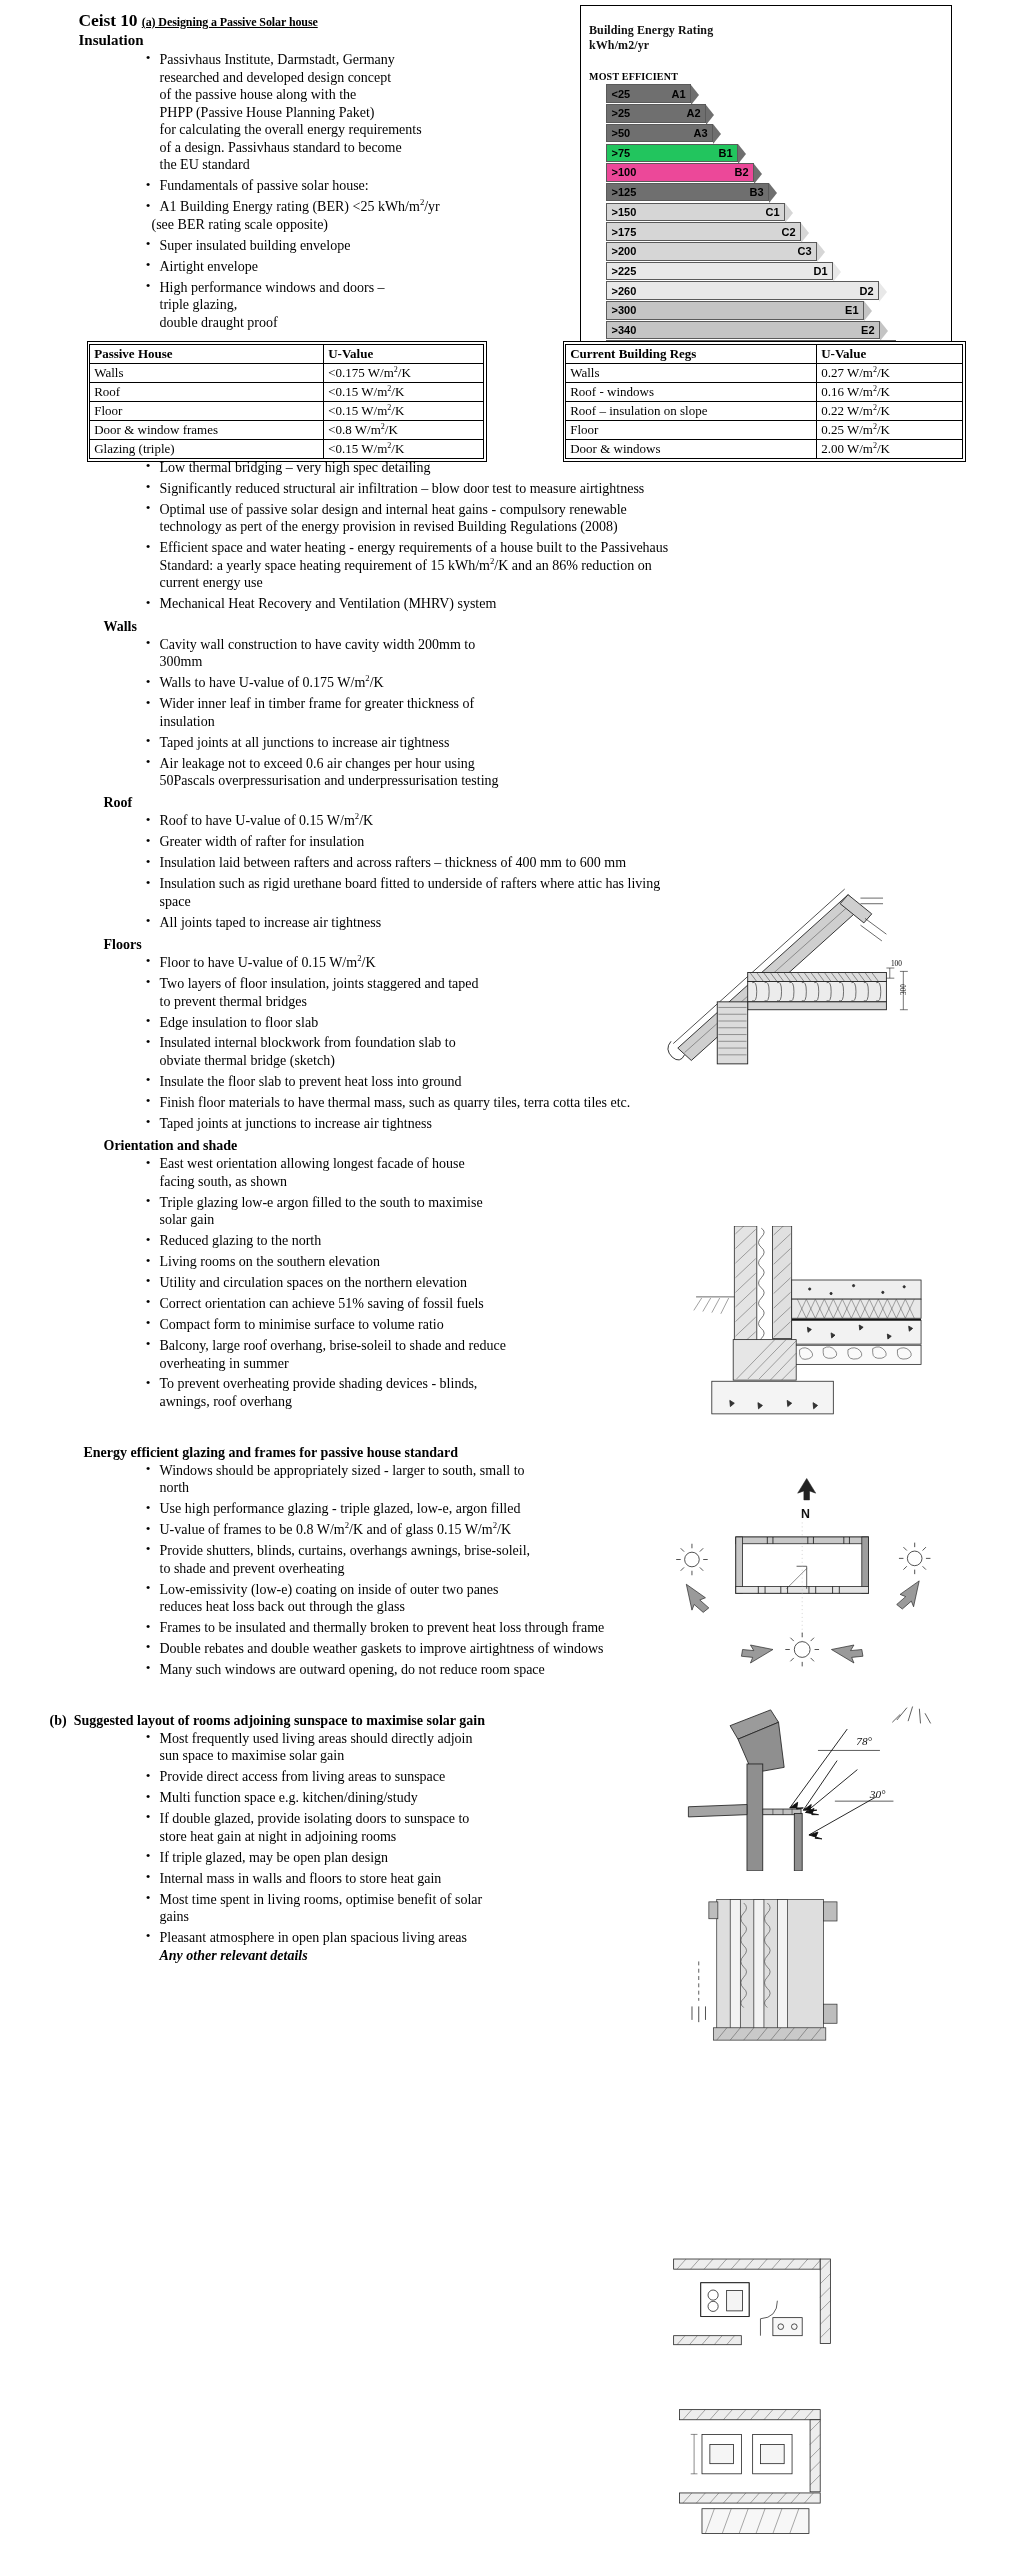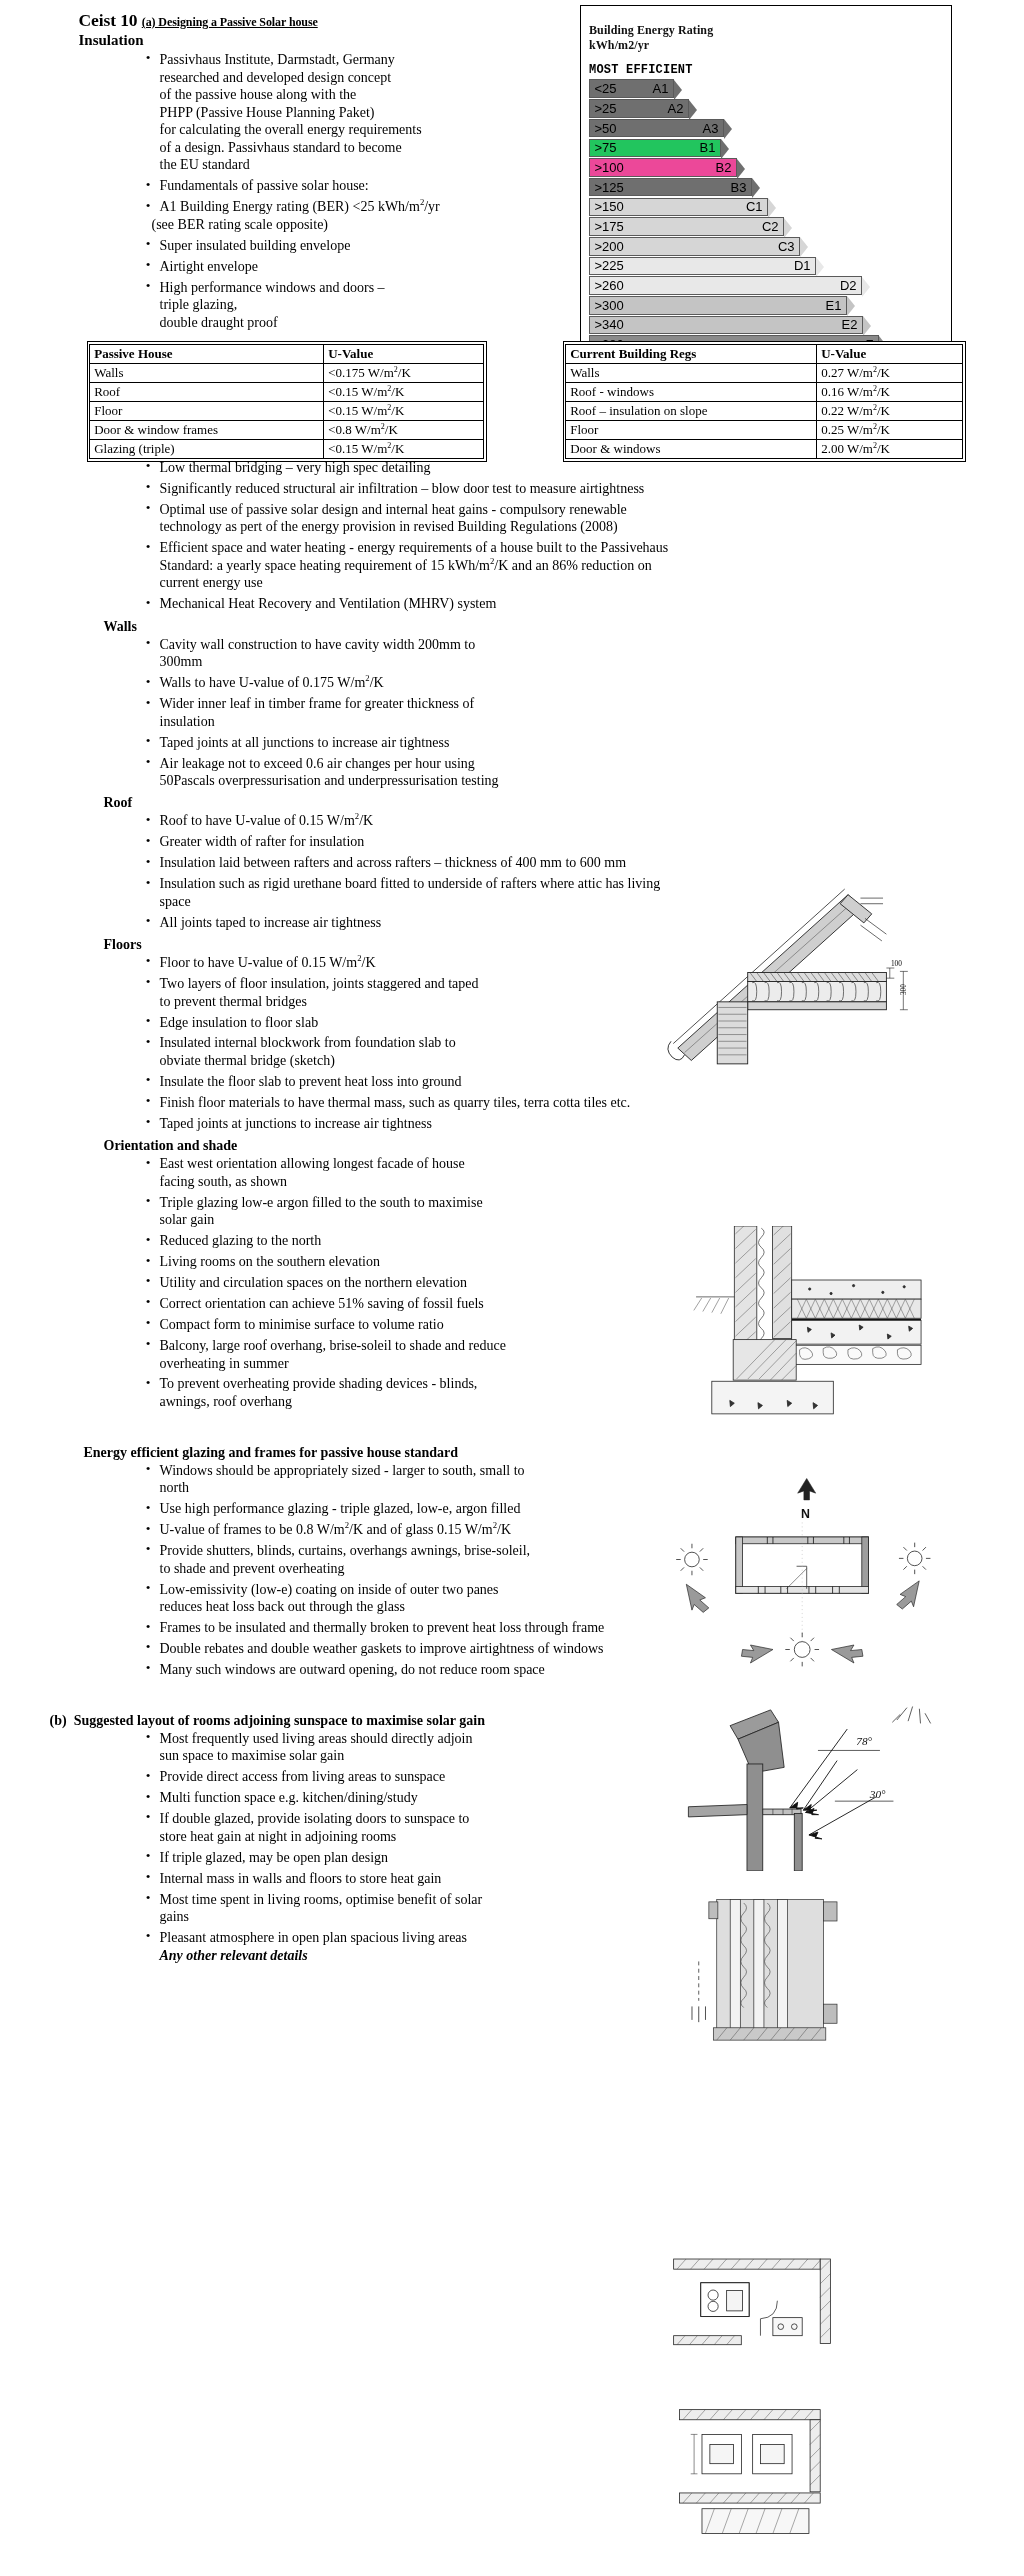--- a/index.html
+++ b/index.html
@@ -97,47 +97,48 @@
   .ber-title {
     font-family: Liberation Serif, serif;
     font-weight: bold;
     font-size: 12px;
     line-height: 1.22;
     color: #111;
     letter-spacing: 0.1px;
     margin-top: 14px;
   }
   .ber-most {
-    font-family: Liberation Mono, monospace;
+    font-family: Liberation Serif, serif;
     font-weight: bold;
-    font-size: 12px;
-    margin-top: 11px;
+    font-size: 10px;
+    margin-top: 19px;
     letter-spacing: 0.2px;
   }
   .ber-bars { margin-top: 2.3px; }
   .ber-row {
     position: relative;
     height: 18.6px;
     margin-bottom: 1.1px;
     display: flex;
     align-items: center;
   }
   .ber-bar {
     position: relative;
     height: 18.6px;
     display: flex;
     align-items: center;
     justify-content: space-between;
     padding: 0 3.4px 0 4.5px;
     box-sizing: border-box;
     font-family: "Liberation Sans", "DejaVu Sans", sans-serif;
-    font-weight: normal;
-    font-size: 13px;
+    font-weight: bold;
+    font-size: 11px;
     color: #000;
     border: 0.6px solid #5a5a5a;
+    margin-left: 17px;
   }
   .ber-bar::after {
     content: "";
     position: absolute;
     right: -8.5px;
     top: -0.6px;
     width: 0; height: 0;
     border-top: 10px solid transparent;
     border-bottom: 10px solid transparent;
     border-left: 8.5px solid currentColor;
@@ -220,21 +221,21 @@
             <span class="grade" style="color: rgb(0, 0, 0);">A1</span>
           </div>
         </div>
         <div class="ber-row">
           <div class="ber-bar" style="width: 100px; background: rgb(111, 111, 111); color: rgb(111, 111, 111);">
             <span class="val" style="color: rgb(0, 0, 0);">&gt;25</span>
             <span class="grade" style="color: rgb(0, 0, 0);">A2</span>
           </div>
         </div>
         <div class="ber-row">
-          <div class="ber-bar" style="width: 135px; background: rgb(111, 111, 111); color: rgb(111, 111, 111);">
+          <div class="ber-bar" style="width: 107px; background: rgb(111, 111, 111); color: rgb(111, 111, 111);">
             <span class="val" style="color: rgb(0, 0, 0);">&gt;50</span>
             <span class="grade" style="color: rgb(0, 0, 0);">A3</span>
           </div>
         </div>
         <div class="ber-row">
           <div class="ber-bar" style="width: 132px; background: #22c55e; color: rgb(111, 111, 111);">
             <span class="val" style="color: rgb(0, 0, 0);">&gt;75</span>
             <span class="grade" style="color: rgb(0, 0, 0);">B1</span>
           </div>
         </div>

